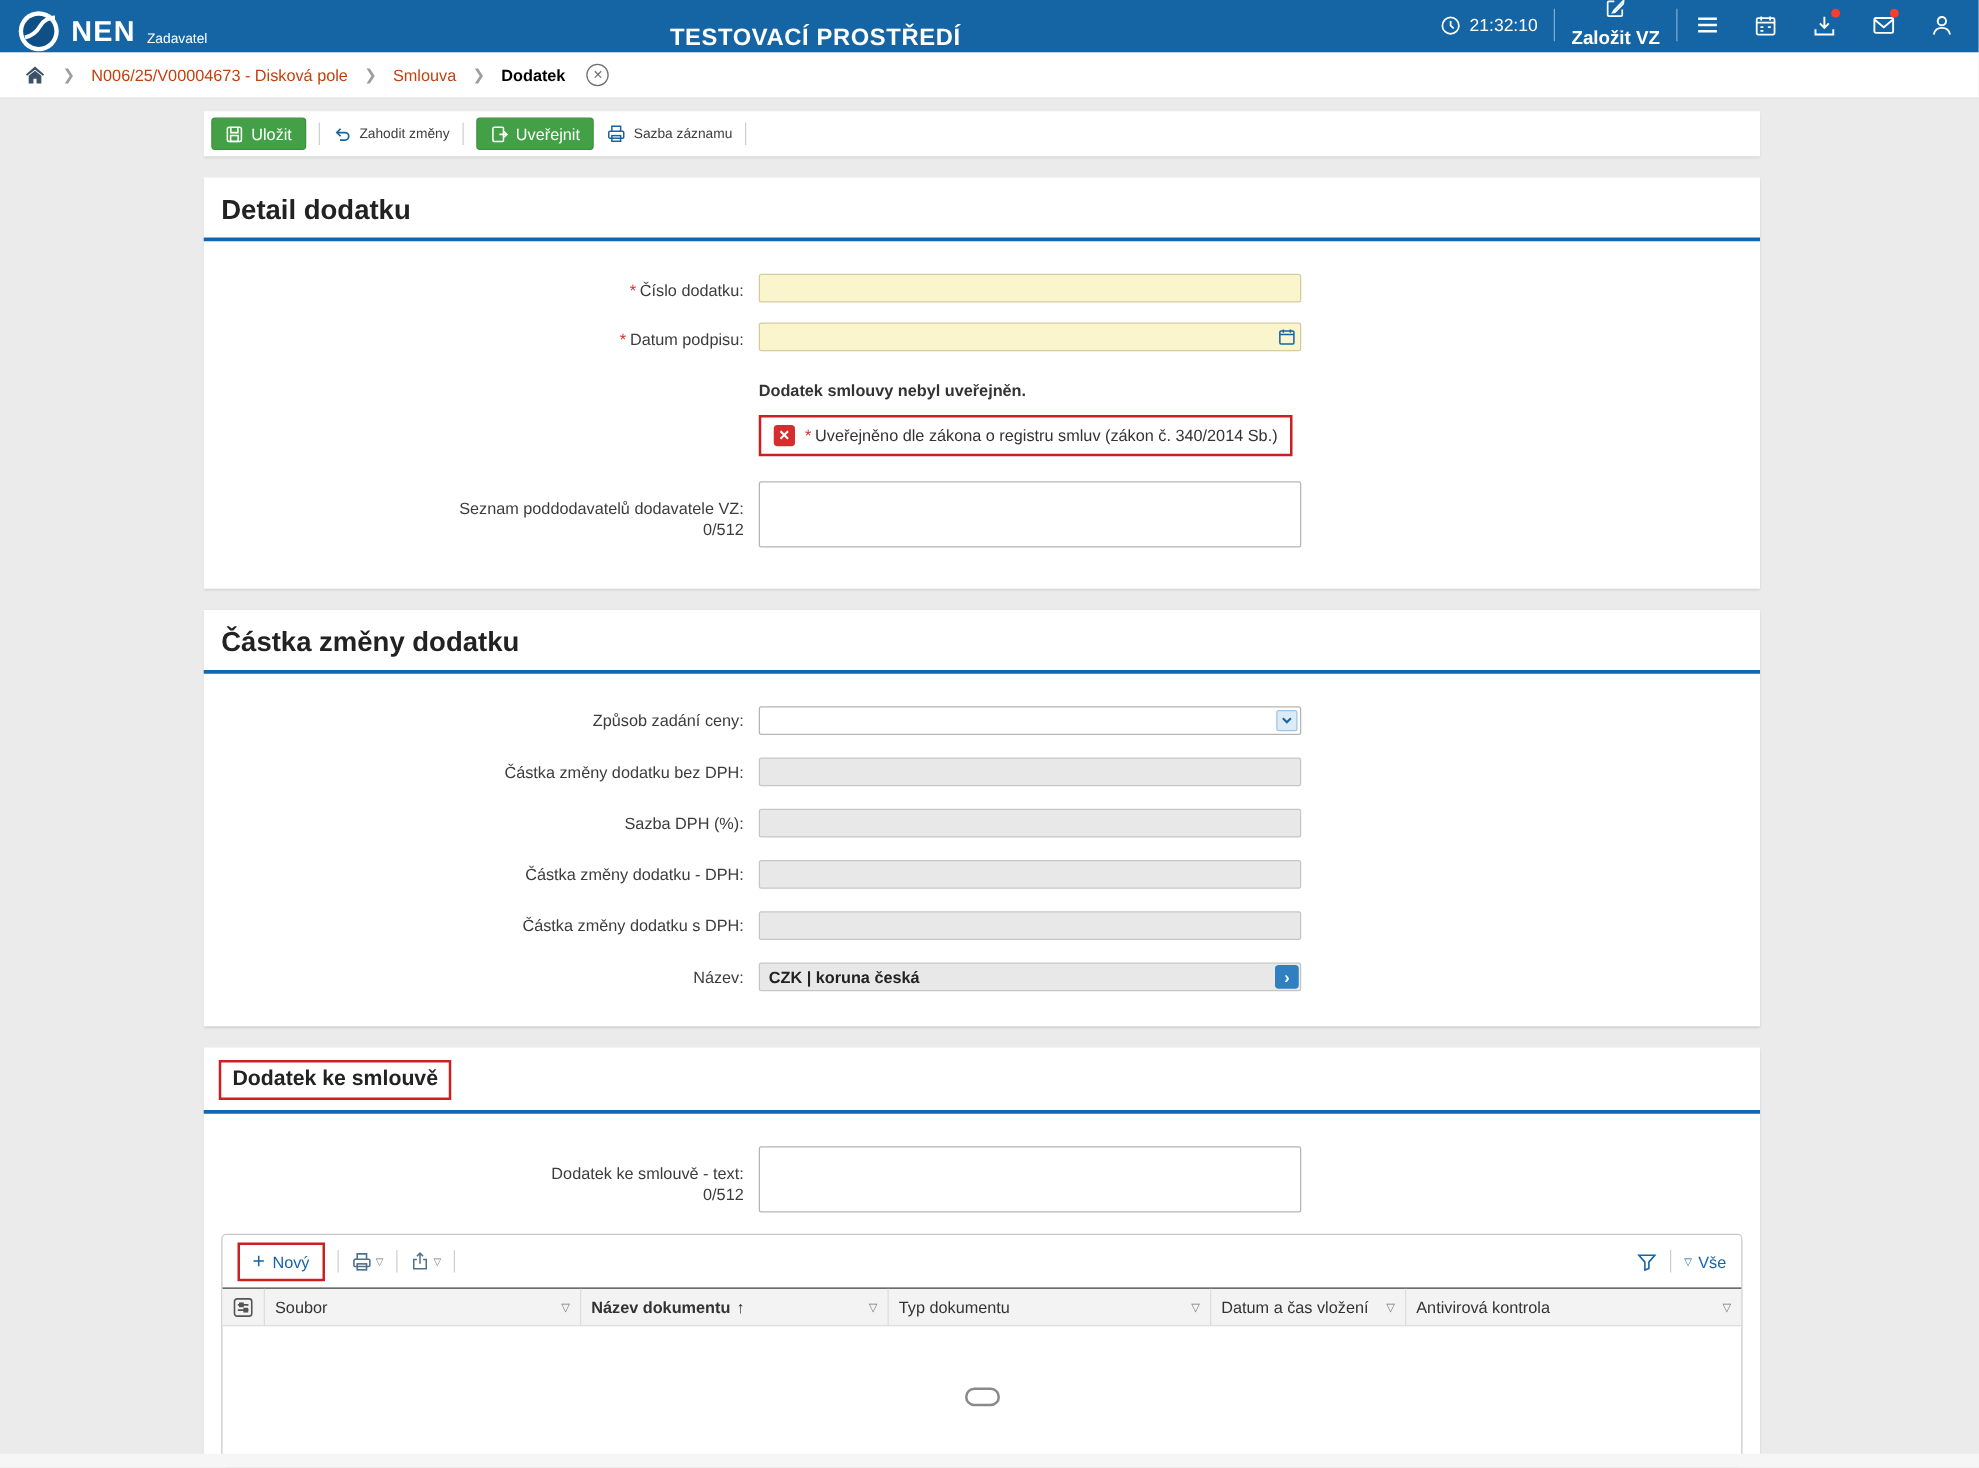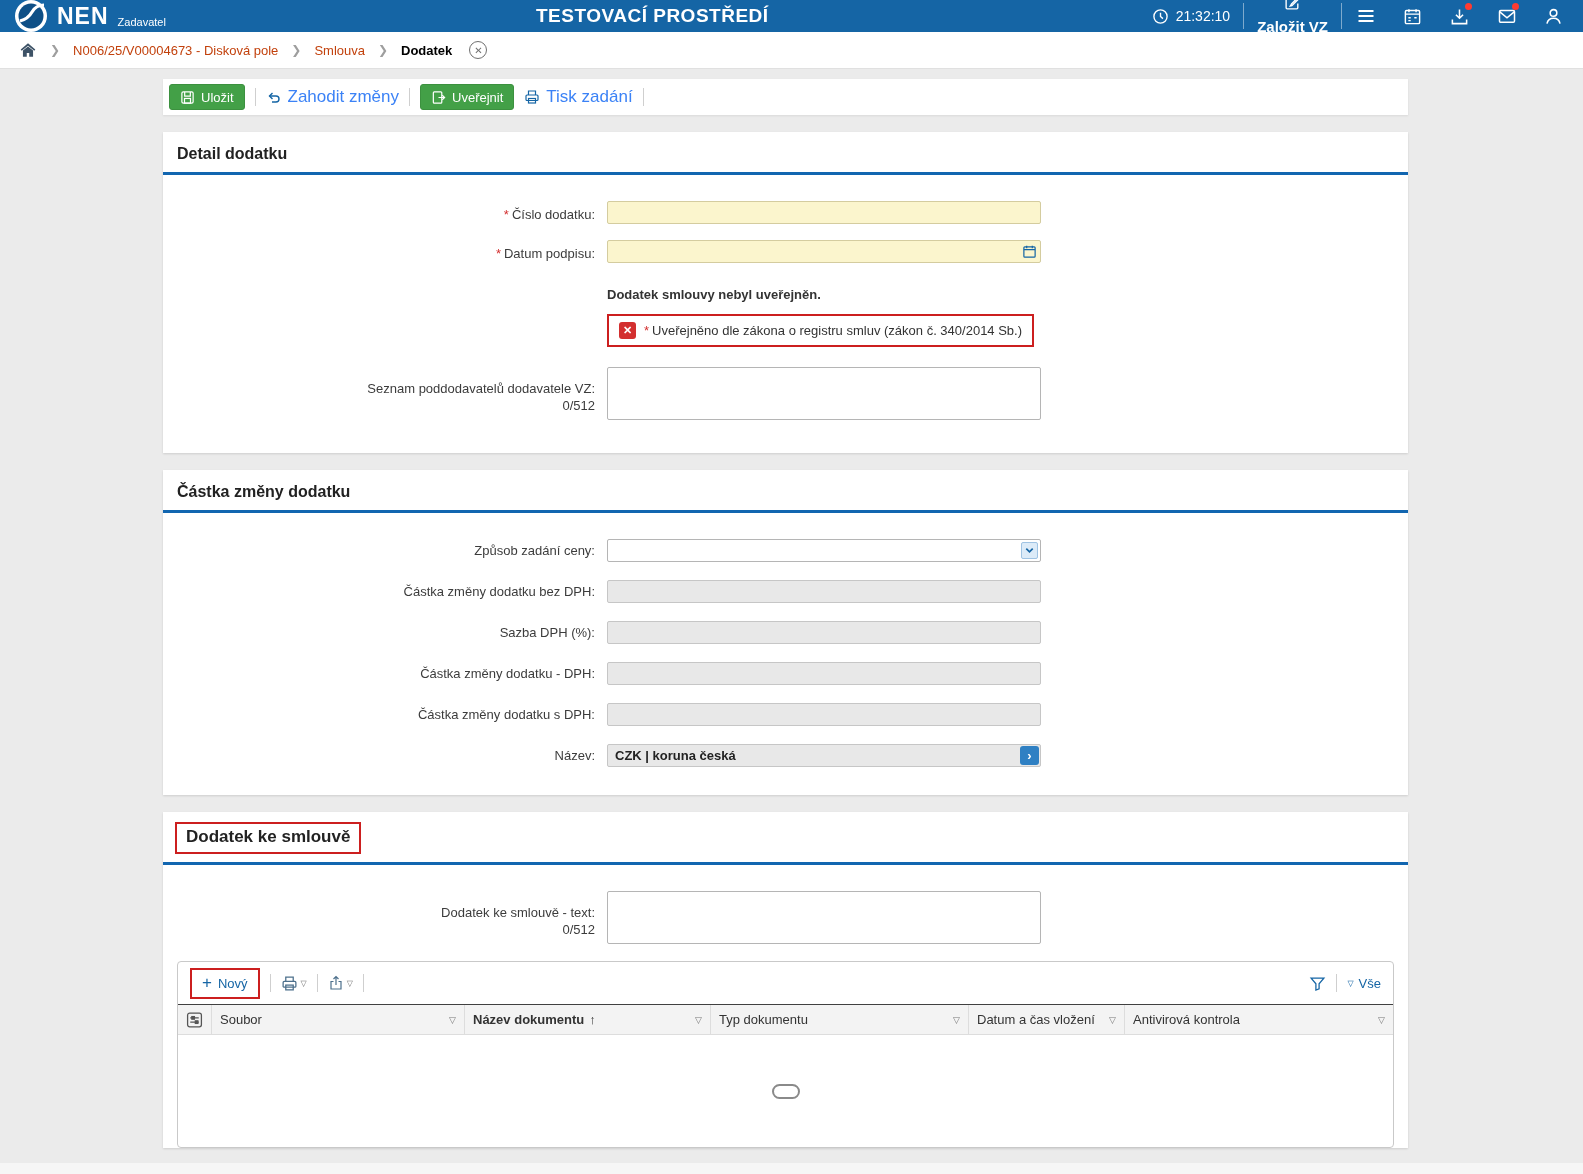--- a/index.html
+++ b/index.html
@@ -5,21 +5,21 @@
   * { margin:0; padding:0; box-sizing:border-box; }
   html,body { width:1583px; }
   body {
     height:1174px; overflow:hidden;
     font-family:"Liberation Sans", sans-serif;
     font-size:13px; color:#333; background:#ebebeb;
   }
   svg { display:block; }
 
   
-  .topbar { height:32px; background:#1565a5; display:flex; align-items:center; padding:0 6px 0 14px; }
+  .topbar { height:42px; background:#1565a5; display:flex; align-items:flex-end; padding:0 6px 0 14px; }
   .brand { display:flex; align-items:flex-end; gap:9px; }
   .brand-logo { align-self:center; }
   .brand-text { color:#fff; font-size:23px; font-weight:bold; letter-spacing:1px; line-height:34px; }
   .brand-sub { color:#fff; font-size:11px; padding-bottom:5px; }
   .topbar-center { flex:1; text-align:center; color:#fff; font-size:19px; font-weight:bold; letter-spacing:.5px; }
   .topbar-right { display:flex; align-items:center; }
   .tb-item { display:flex; align-items:center; gap:7px; color:#fff; padding:0 13px; height:44px; cursor:pointer; }
   .tb-time { font-size:14px; }
   .tb-create { font-size:15px; font-weight:bold;flex-direction:column; }
   .tb-sep { width:1px; height:26px; background:rgba(255,255,255,.45); }
@@ -32,26 +32,26 @@
   .bc-current { color:#000000; font-weight:bold; }
   .bc-sep { color:#9e9e9e; font-size:12px; }
   .bc-close { width:18px; height:18px; border:1.5px solid #707070; border-radius:50%; color:#707070; font-size:10px; display:flex; align-items:center; justify-content:center; cursor:pointer; margin-left:4px; }
 
   
   .content { margin-left:163px; width:1245px; }
 
   
   .toolbar-panel { margin-top:10px; background:#fff; height:36px; display:flex; align-items:center; padding:0 6px; gap:10px; box-shadow:0 1px 2px rgba(0,0,0,.08); }
   .btn-green { display:flex; align-items:center; gap:6px; background:#43a047; color:#fff; border:1px solid #3c913f; border-radius:3px; height:26px; padding:0 10px; font-size:13px; cursor:pointer; }
-  .link-btn { display:flex; align-items:center; gap:6px; color:#3b82f6; font-size:17px; cursor:pointer; }
+  .link-btn { display:flex; align-items:center; gap:6px; color:#404040; font-size:11px; cursor:pointer; }
   .v-sep { width:1px; height:18px; background:#cfcfcf; }
 
   
   .panel { background:#fff; margin-top:17px; box-shadow:0 1px 2px rgba(0,0,0,.12); }
-  .panel-title { font-size:16px; font-weight:bold; color:#222; padding:13px 14px 9px; }
+  .panel-title { font-size:22px; font-weight:bold; color:#222; padding:13px 14px 9px; }
   .panel-rule { height:3px; background:#1266b0; }
   .form { padding:26px 0 24px; }
 
   .frow { display:flex; margin-bottom:16px;align-items:center; }
   .frow40 { display:flex; margin-bottom:18px; }
   .flabel { width:444px; padding-right:12px; text-align:right; color:#3c3c3c; line-height:17px; padding-top:3px; }
   .flabel .counter { display:block; }
   .req { color:#d32f2f; margin-right:3px; }
   .fctrl { width:434px; position:relative; }
 
@@ -228,21 +228,21 @@
       <span>Uveřejnit</span>
     </div>
     <div class="link-btn">
       <span>
         <svg width="16" height="16" viewBox="0 0 16 16" fill="none" stroke="#1565a5" stroke-width="1.2">
             <path d="M4.5 6V2h7v4"></path>
             <rect x="2" y="6" width="12" height="5.5" rx="1"></rect>
             <rect x="4.5" y="9.5" width="7" height="4.5"></rect>
           </svg>
       </span>
-      <span>Tisk zadání</span>
+      <span>Sazba záznamu</span>
     </div>
     <div class="v-sep"></div>
   </div>
 
   <div class="panel">
     <div class="panel-title">Detail dodatku</div>
     <div class="panel-rule"></div>
     <div class="form">
       <div class="frow">
         <div class="flabel">

